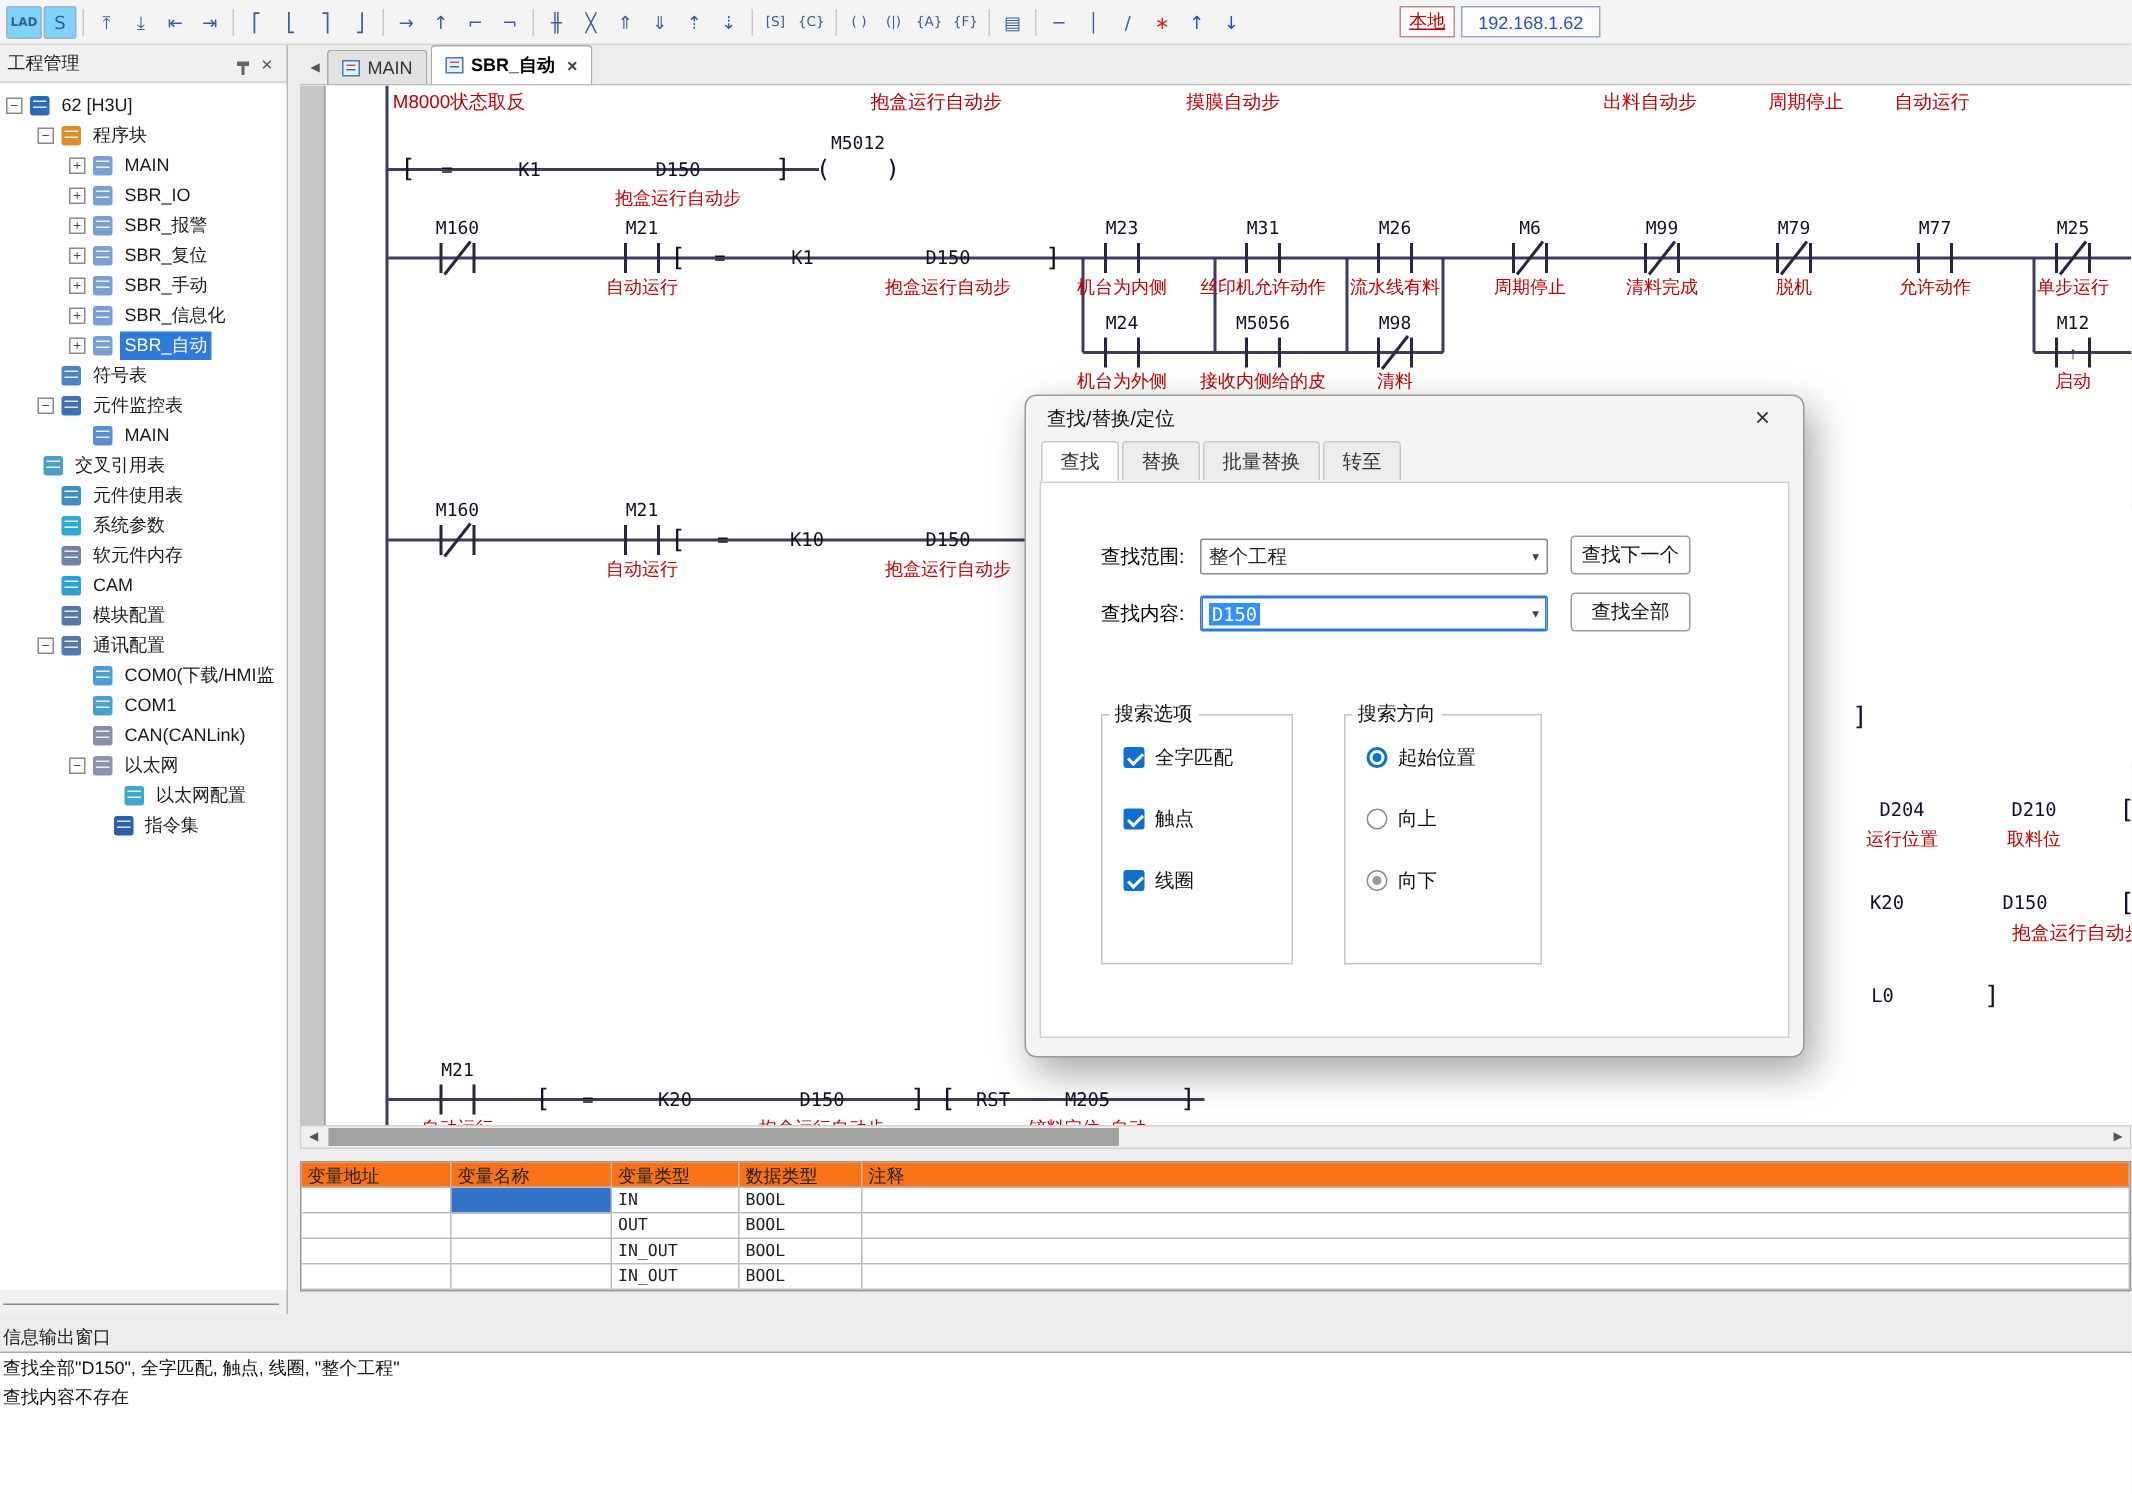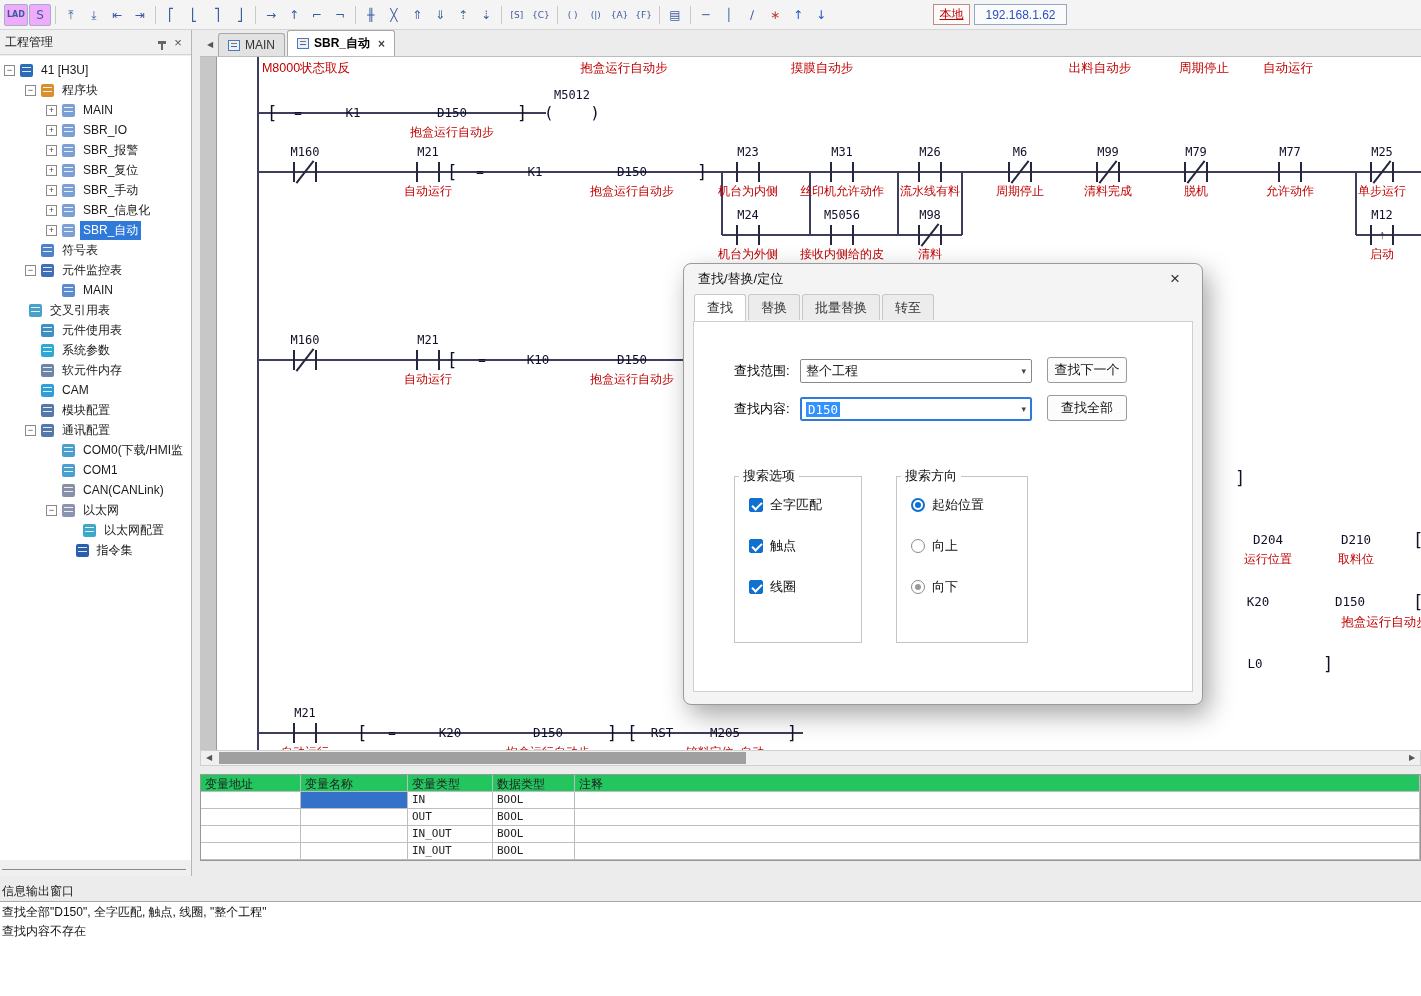--- a/index.html
+++ b/index.html
@@ -3,21 +3,21 @@
 <meta charset="utf-8">
 <style>
 *{margin:0;padding:0;box-sizing:border-box}
 html,body{width:1421px;height:996px;overflow:hidden}
 body{position:relative;background:#ececec;font-family:"Liberation Sans","DejaVu Sans",sans-serif;font-size:12px;color:#222}
 
 
 #toolbar{position:absolute;left:0;top:0;width:1421px;height:30px;background:#f4f4f4;border-bottom:1px solid #d5d5d5;display:flex;align-items:center;padding-left:4px}
 #tb-items{display:flex;align-items:center;gap:1px}
 .tbtn{min-width:22px;height:22px;display:flex;align-items:center;justify-content:center;font-size:12px;color:#3a5ba0;border:1px solid transparent;border-radius:2px;padding:0 2px;font-family:"DejaVu Sans",sans-serif}
-.tbtn.box{border:1px solid #9fb0c8;background:#f0abfc}
+.tbtn.box{border:1px solid #9fb0c8;background:#7dd3fc}
 .tbtn.tiny{font-size:9px;letter-spacing:0}
 .tbtn.small{font-size:8px;font-weight:bold}
 .tbtn.red{color:#c0392b}
 .tbtn.blue{color:#1a56c4}
 .tsep{width:1px;height:18px;background:#c9c9c9;margin:0 3px}
 .netbox{position:absolute;top:4px;height:21px;display:flex;align-items:center;justify-content:center;font-size:12px;background:#fbfbfb}
 #local-box{left:933px;width:37px;border:1px solid #c08a8a;color:#c00000;text-decoration:underline}
 #ip-box{left:974px;width:93px;border:1px solid #93a7c9;color:#2a4fc0}
 
 
@@ -72,21 +72,21 @@
 #hscroll{position:absolute;left:200px;top:750px;width:1221px;height:16px;background:#f0f0f0;border:1px solid #d0d0d0}
 .scr-btn{position:absolute;top:0;width:16px;height:14px;text-align:center;font-size:8px;line-height:14px;color:#555}
 .scr-btn.left{left:0}
 .scr-btn.right{right:0}
 .scr-thumb{position:absolute;left:18px;top:1px;width:527px;height:12px;background:#a0a0a0}
 
 
 #vartable{position:absolute;left:200px;top:774px;width:1221px;height:87px;background:#fff;border:1px solid #979797}
 .vt-row{display:flex;height:17px}
 .vt-cell{border-right:1px solid #bdbdbd;border-bottom:1px solid #bdbdbd;font-size:11px;padding:1px 4px;font-family:"DejaVu Sans Mono",monospace;white-space:nowrap;overflow:hidden}
-.vt-head .vt-cell{background:#22c55e;font-family:"Liberation Sans",sans-serif;font-size:12px;color:#222}
+.vt-head .vt-cell{background:#f97316;font-family:"Liberation Sans",sans-serif;font-size:12px;color:#222}
 .vt-cell.sel{background:#3372c8}
 
 
 #output-label{position:absolute;left:2px;top:883px;font-size:12px;color:#222}
 #output{position:absolute;left:0;top:901px;width:1421px;height:95px;background:#fff;border-top:1px solid #a8a8a8}
 .oline{font-size:12px;color:#111;padding:2px 2px 0}
 
 
 #dialog{position:absolute;left:683px;top:263px;width:520px;height:442px;background:#f4f4f4;border:1px solid #9a9a9a;border-radius:8px;box-shadow:6px 10px 26px rgba(0,0,0,.35);z-index:100}
 .dlg-title{height:30px;display:flex;align-items:center;padding:0 14px;font-size:13px;color:#111}
@@ -172,21 +172,21 @@
     <span class="sp"></span>
     <span class="lp-btn">
         <span class="pinshape"></span>
       </span>
     <span class="lp-btn">×</span>
   </div>
   <div id="tree">
       <div class="trow" style="padding-left: 4px;">
         <span class="exp">−</span>
         <span class="ticon" style="background: rgb(43, 108, 184);"></span>
-        <span class="tlabel">41 [H3U]</span>
+        <span class="tlabel">62 [H3U]</span>
       </div>
       <div class="trow" style="padding-left: 25px;">
         <span class="exp">−</span>
         <span class="ticon" style="background: rgb(217, 143, 46);"></span>
         <span class="tlabel">程序块</span>
       </div>
       <div class="trow" style="padding-left: 46px;">
         <span class="exp">+</span>
         <span class="ticon" style="background: rgb(122, 159, 212);"></span>
         <span class="tlabel">MAIN</span>

